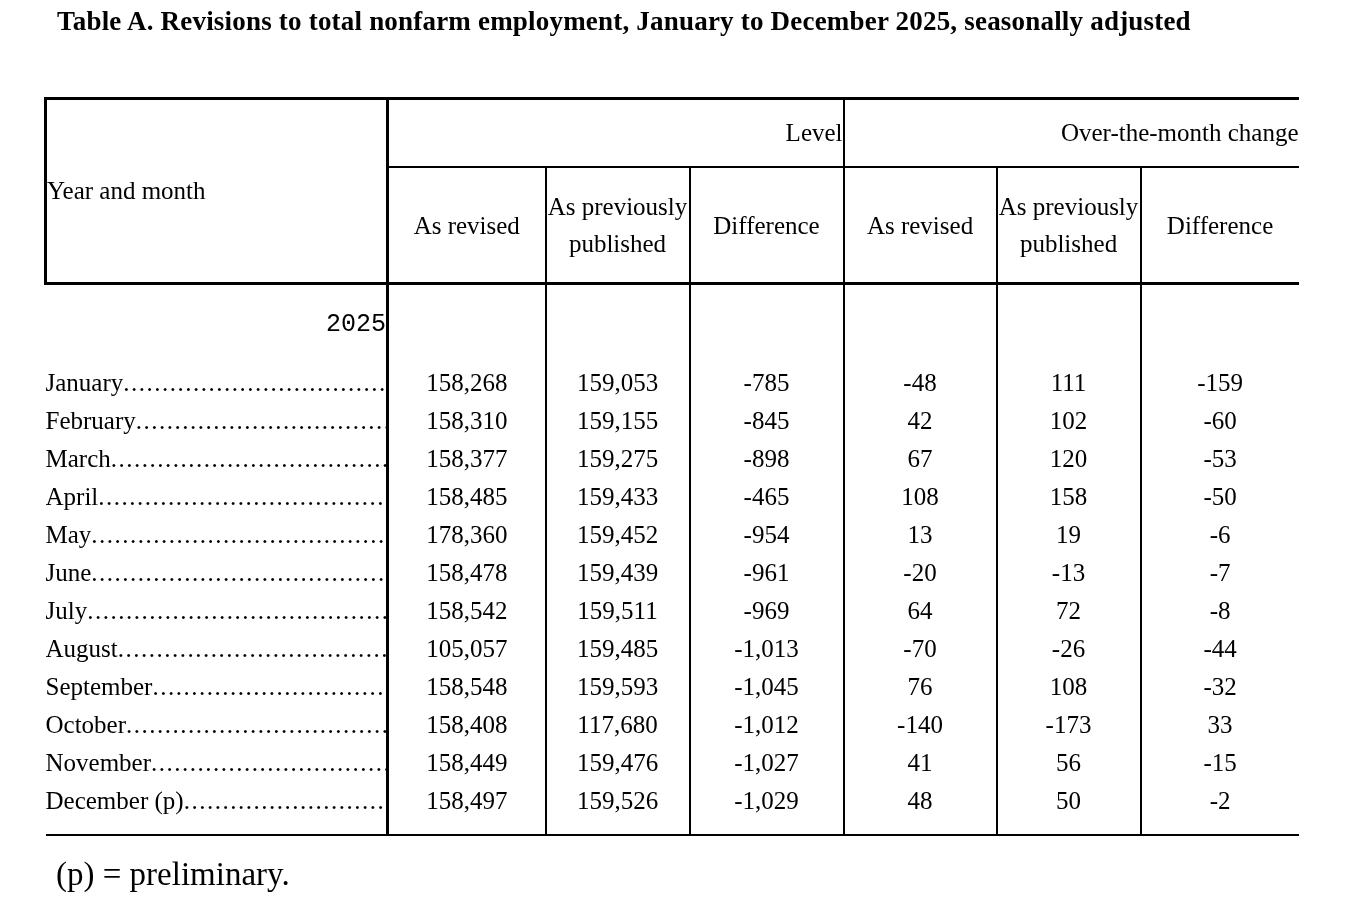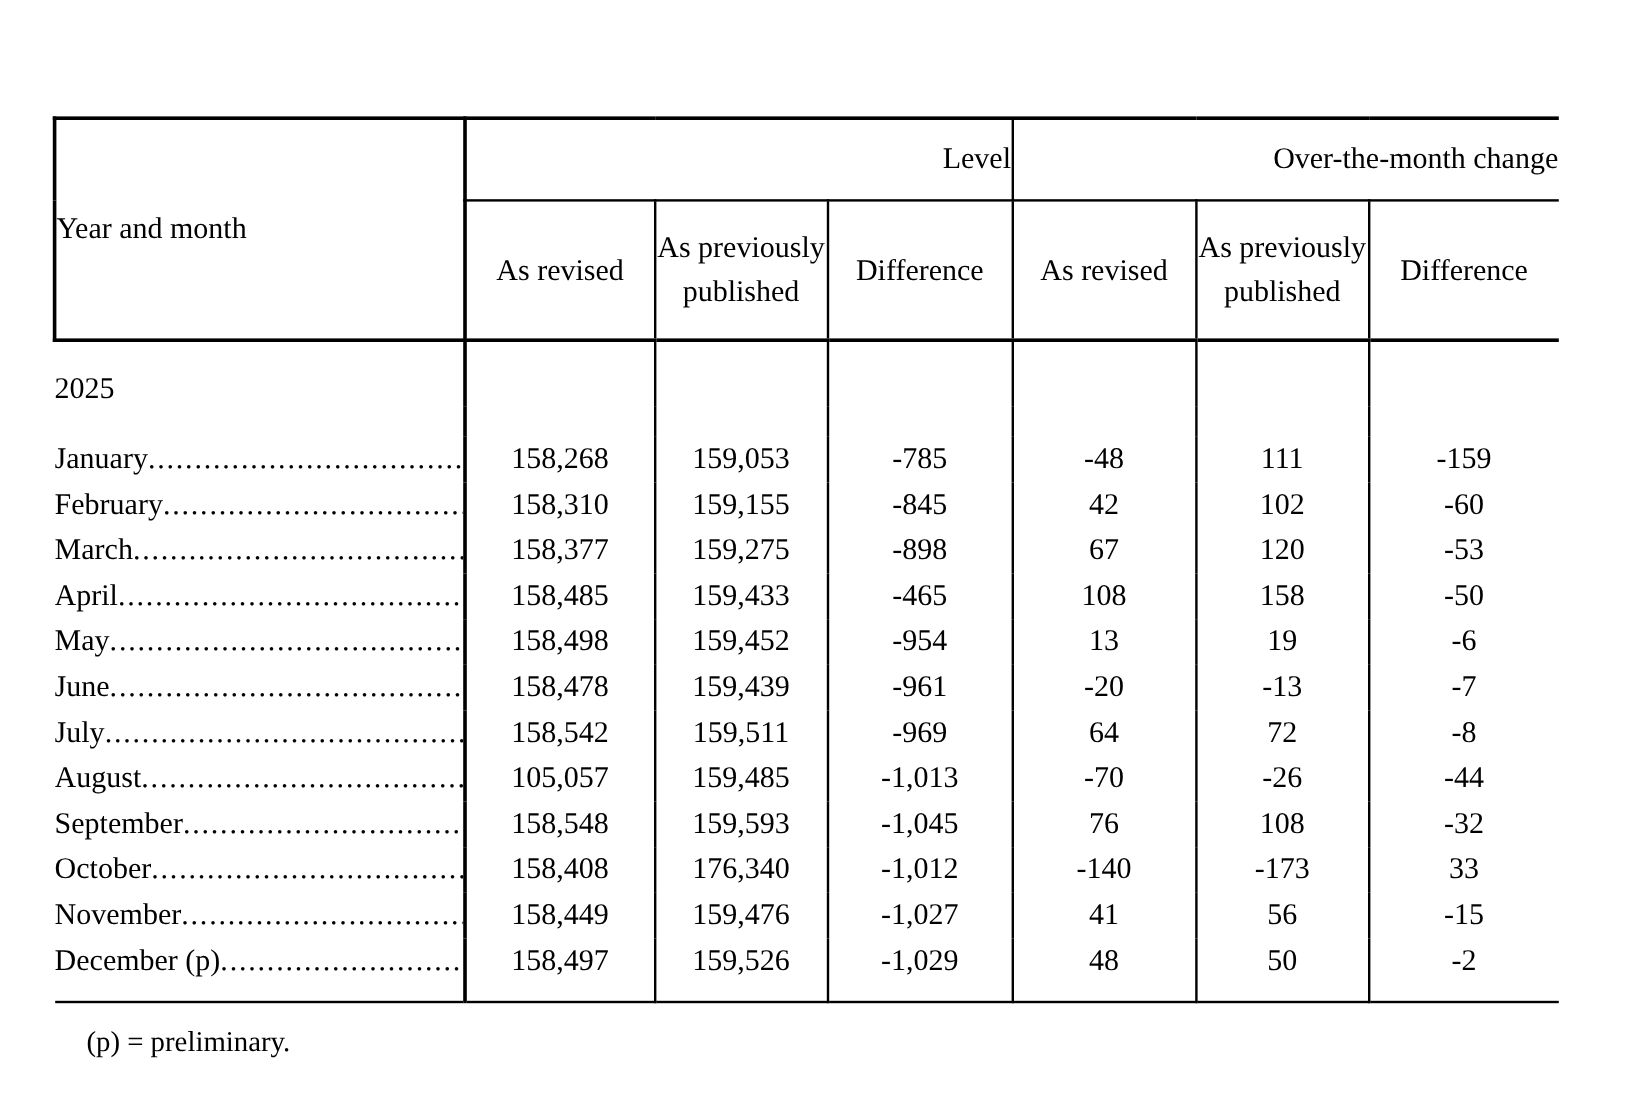--- a/index.html
+++ b/index.html
@@ -76,21 +76,22 @@
     line-height: 37px;
     padding: 0 6px;
   }
   th.sub.vr2 { border-right: 2px solid #000; } 
   
   tbody td:first-child { border-right: 3px solid #000; }
   tbody td.mid { border-right: 2px solid #000; }
   tr.year-row td {
     height: 54px;
     vertical-align: bottom;
-    text-align: left;
+    text-align: right;
+    font-family: Liberation Mono, monospace;
   }
   tr.gap-row td { height: 25px; }
   tr.data-row td {
     height: 38px;
     text-align: center;
     vertical-align: middle;
   }
   tr.data-row td.month-cell {
     text-align: left;
     padding-left: 8px;
@@ -99,31 +100,32 @@
   }
   .leader {
     letter-spacing: 1.5px;
   }
   tr.bottom-row td {
     height: 14px;
     border-bottom: 2px solid #000;
   }
   #footnote {
     position: absolute;
-    left: 72px;
+    left: 56px;
     top: 856px;
-    font-size: 24px;
+    font-size: 33px;
     white-space: nowrap;
   }
 </style>
 </head>
 <body>
 
 <div id="page">
 
+  <div id="doc-title">Table A. Revisions to total nonfarm employment, January to December 2025, seasonally adjusted</div>
 
   <table id="revisions-table">
     <colgroup>
       <col style="width:342px">
       <col style="width:158px">
       <col style="width:144px">
       <col style="width:154px">
       <col style="width:153px">
       <col style="width:144px">
       <col style="width:158px">
@@ -194,21 +196,21 @@
         <td class="month-cell"><span>April</span><span class="leader">............................................................</span></td>
         <td class="mid">158,485</td>
         <td class="mid">159,433</td>
         <td class="mid">-465</td>
         <td class="mid">108</td>
         <td class="mid">158</td>
         <td>-50</td>
       </tr>
       <tr class="data-row">
         <td class="month-cell"><span>May</span><span class="leader">............................................................</span></td>
-        <td class="mid">158,498</td>
+        <td class="mid">178,360</td>
         <td class="mid">159,452</td>
         <td class="mid">-954</td>
         <td class="mid">13</td>
         <td class="mid">19</td>
         <td>-6</td>
       </tr>
       <tr class="data-row">
         <td class="month-cell"><span>June</span><span class="leader">............................................................</span></td>
         <td class="mid">158,478</td>
         <td class="mid">159,439</td>
@@ -240,21 +242,21 @@
         <td class="mid">158,548</td>
         <td class="mid">159,593</td>
         <td class="mid">-1,045</td>
         <td class="mid">76</td>
         <td class="mid">108</td>
         <td>-32</td>
       </tr>
       <tr class="data-row">
         <td class="month-cell"><span>October</span><span class="leader">............................................................</span></td>
         <td class="mid">158,408</td>
-        <td class="mid">176,340</td>
+        <td class="mid">117,680</td>
         <td class="mid">-1,012</td>
         <td class="mid">-140</td>
         <td class="mid">-173</td>
         <td>33</td>
       </tr>
       <tr class="data-row">
         <td class="month-cell"><span>November</span><span class="leader">............................................................</span></td>
         <td class="mid">158,449</td>
         <td class="mid">159,476</td>
         <td class="mid">-1,027</td>

